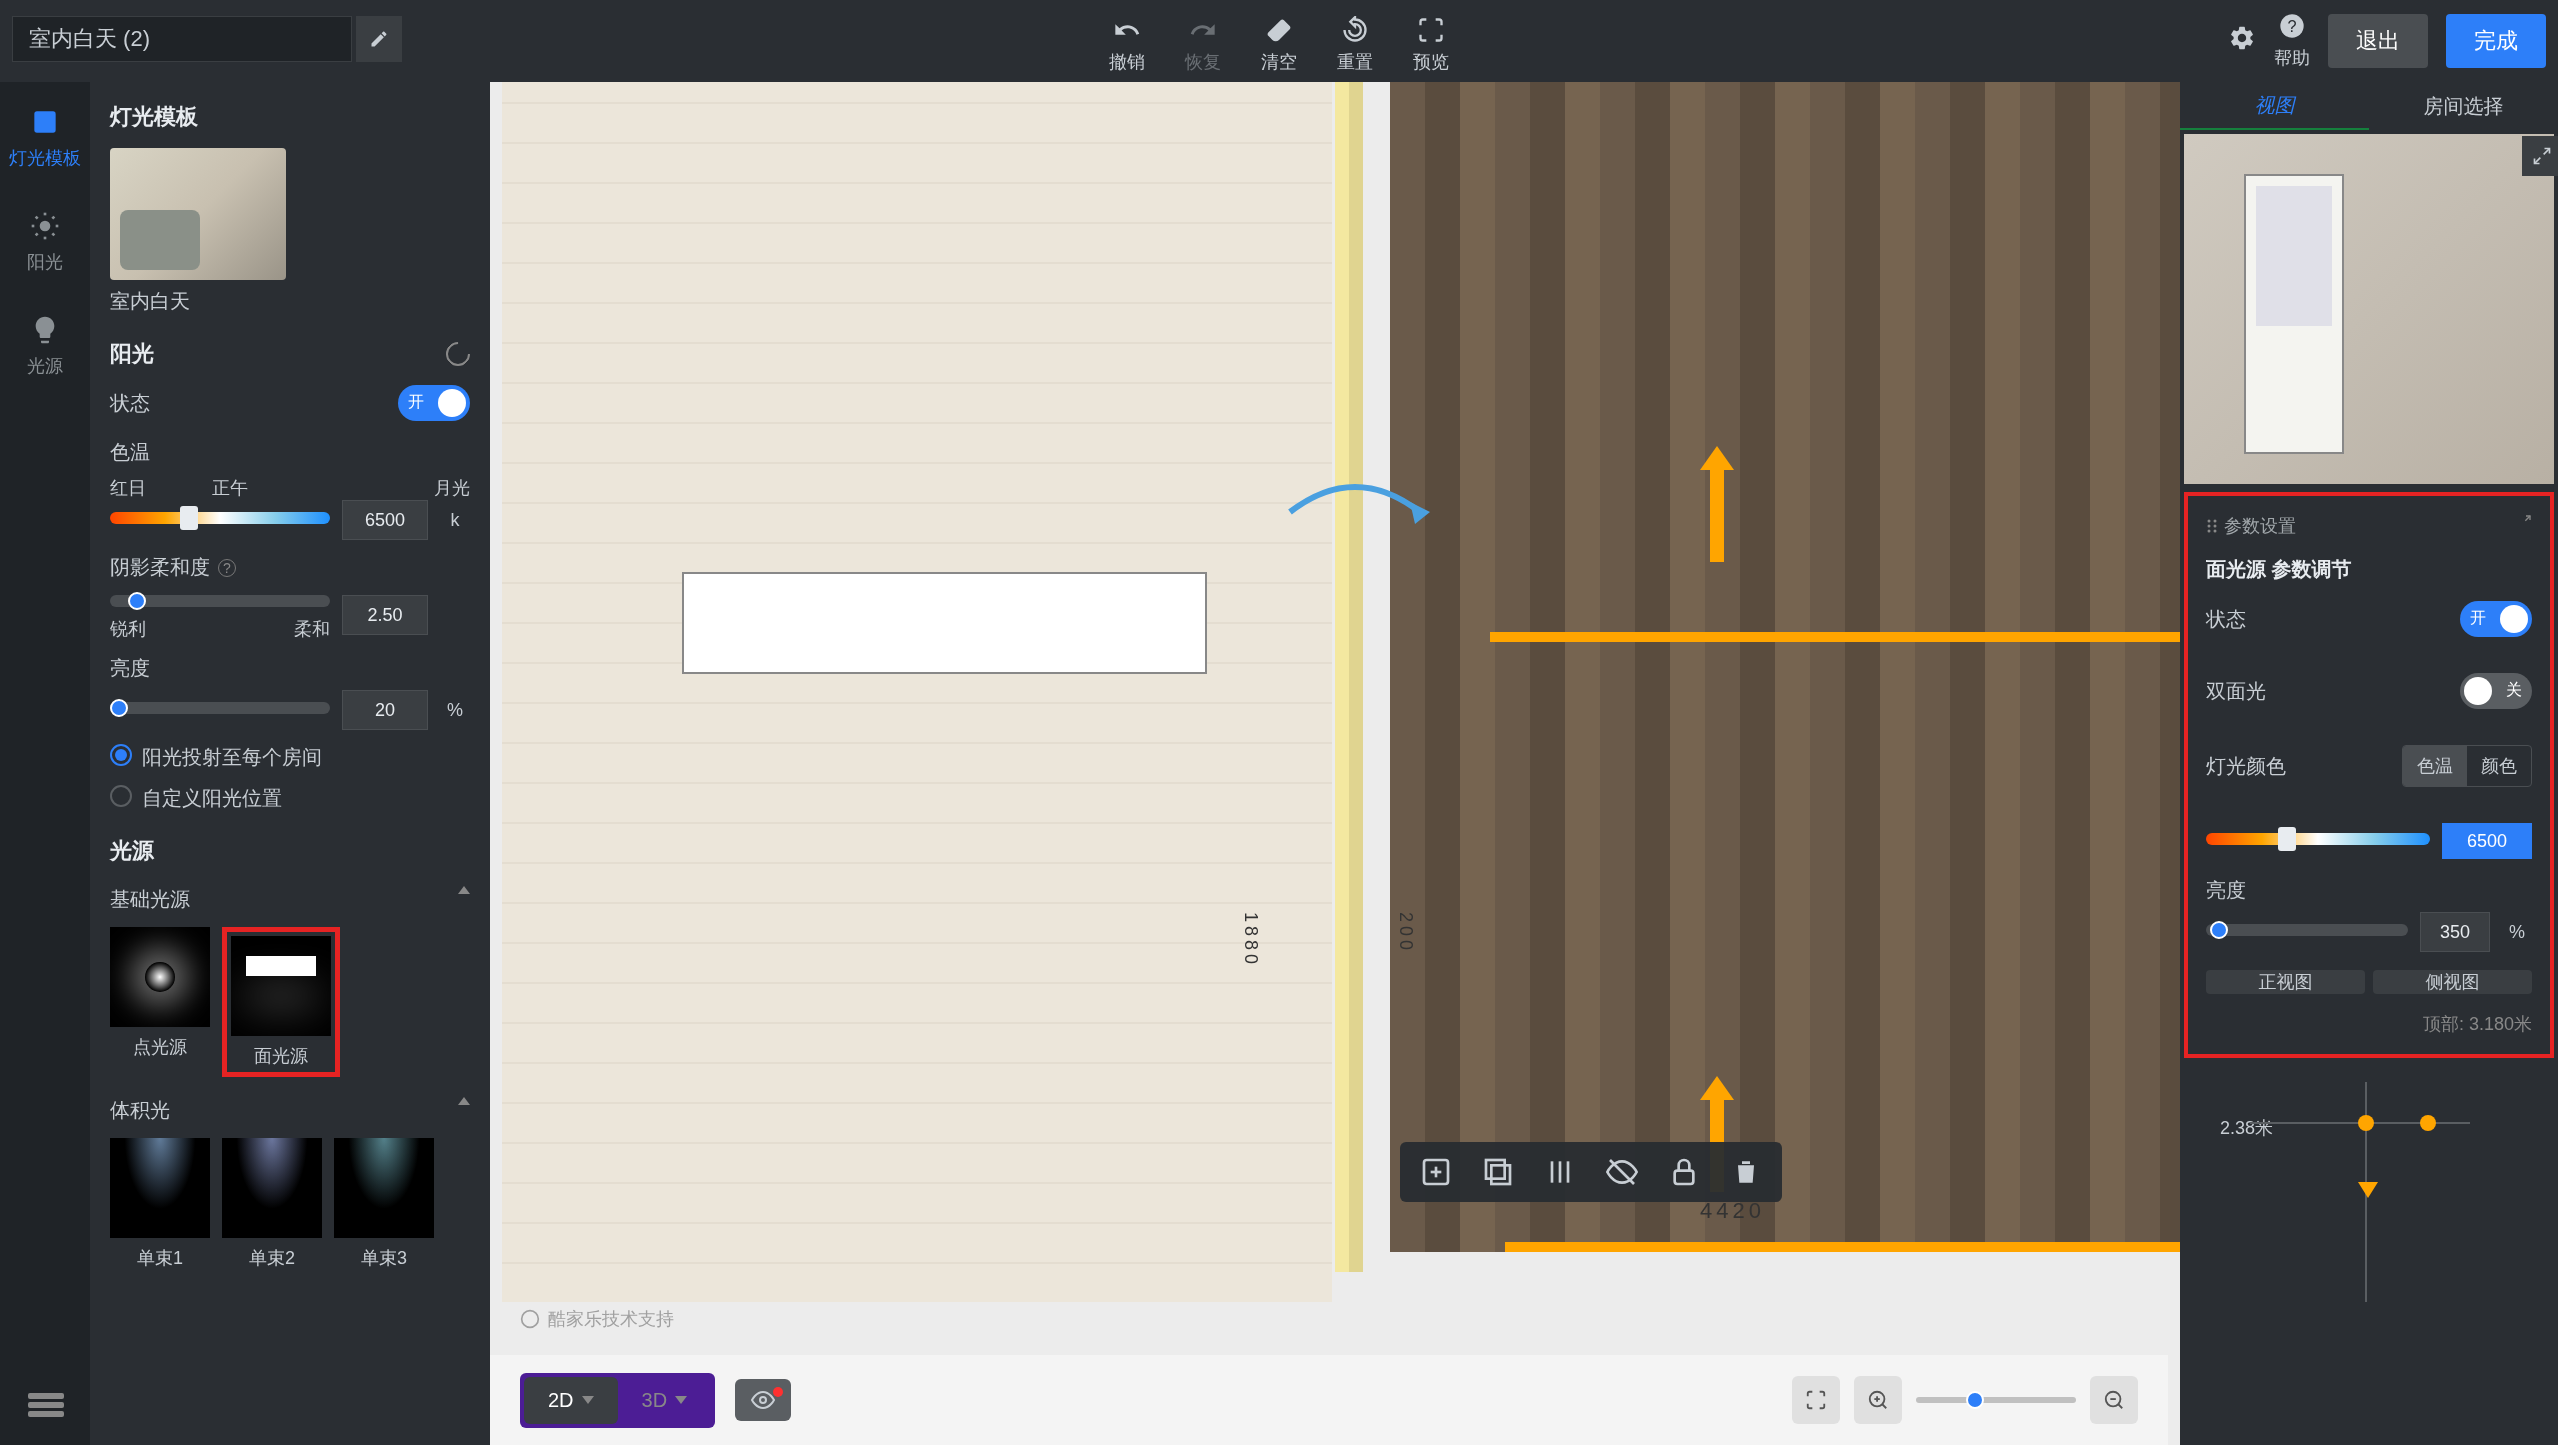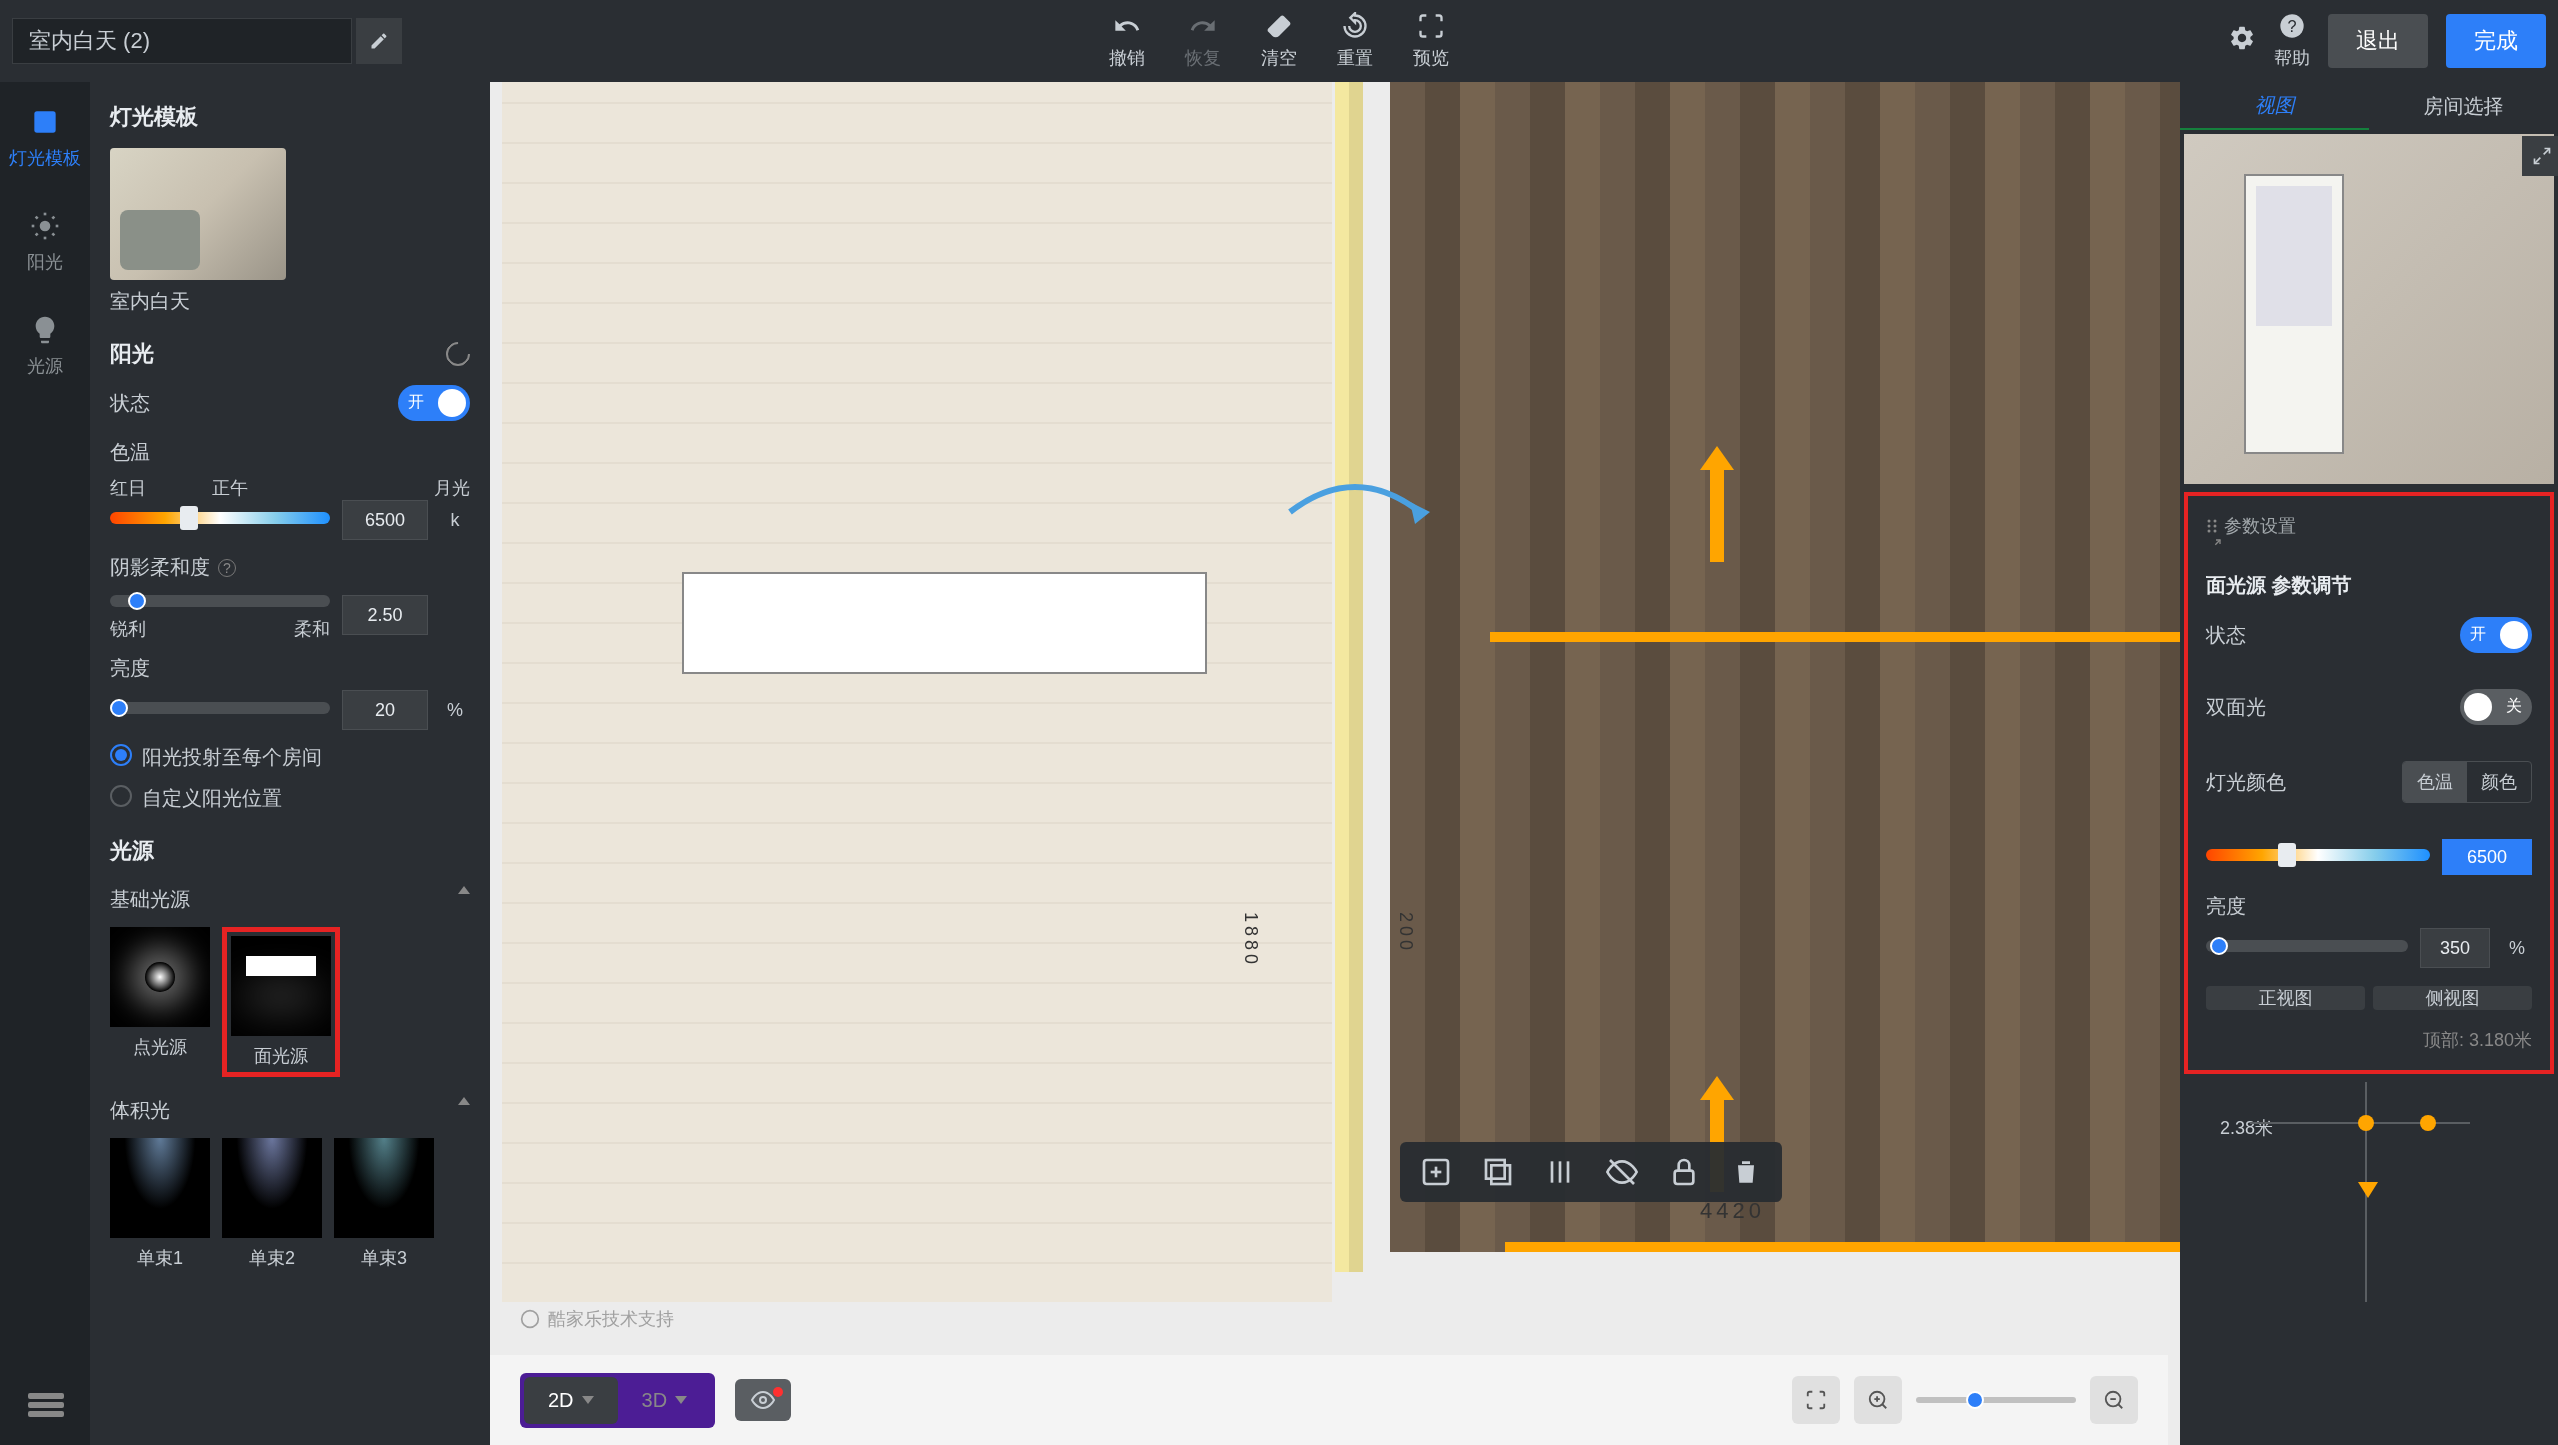--- a/index.html
+++ b/index.html
@@ -11,22 +11,21 @@
       width: 2558px;
       height: 1445px;
       overflow: hidden;
       position: relative;
     }
     
     .top-toolbar {
       height: 82px;
       background: #2a2e33;
       display: flex;
-      align-items: center;
-      padding: 2px 12px;
+      padding: 16px 12px;
       position: relative;
     }
     .project-name-field {
       background: #1f2327;
       border: 1px solid #3a3e42;
       color: #c8ced4;
       width: 340px;
       height: 46px;
       padding: 0 16px;
       font-size: 22px;
@@ -485,21 +484,20 @@
       padding: 18px;
       display: flex;
       flex-direction: column;
       gap: 18px;
     }
     .param-header {
       display: flex;
       justify-content: space-between;
       font-size: 18px;
       color: #a0a6aa;
-      flex-direction: column;
     }
     .param-title { font-size: 20px; font-weight: 600; color: #e8ecf0; }
     .segment-control {
       display: flex;
       border: 1px solid #4a4e52;
       border-radius: 4px;
       overflow: hidden;
     }
     .segment {
       padding: 8px 14px;

